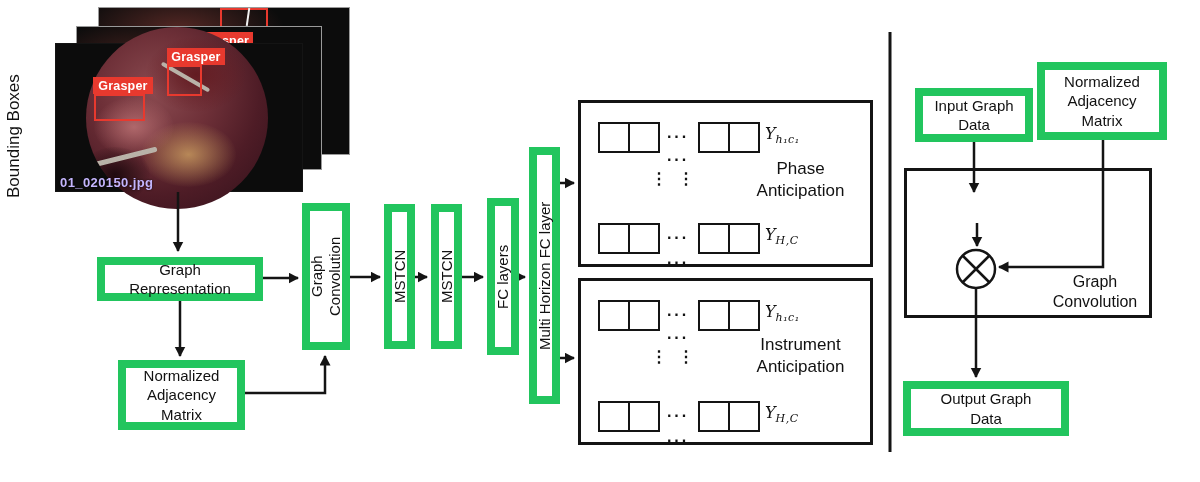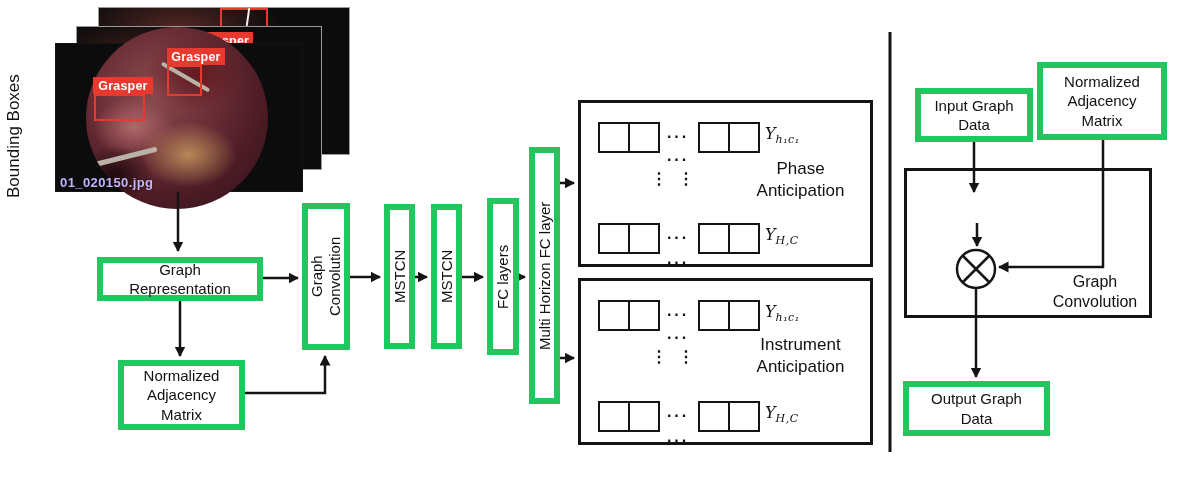--- a/index.html
+++ b/index.html
@@ -1,20 +1,20 @@
 <!DOCTYPE html>
 <html style="--red: #e8392e;"><head>
 <meta charset="utf-8">
 <style>
   html,body{margin:0;padding:0;background:#fff;}
   #canvas{position:relative;width:1200px;height:482px;background:#fff;overflow:hidden;
           font-family:"Liberation Sans",sans-serif;color:#111;}
 
   
-  .box{position:absolute;box-sizing:border-box;border:6px solid #22c55e;background:#fff;
+  .box{position:absolute;box-sizing:border-box;border:8px solid #22c55e;background:#fff;
        display:flex;align-items:center;justify-content:center;text-align:center;
        white-space:pre-line;font-size:15px;line-height:1.3;z-index:10;}
   .vbox{writing-mode:vertical-rl;transform:rotate(180deg);line-height:1.2;}
 
   
   .frame{position:absolute;box-sizing:border-box;background:#0c0c0c;border:1px solid #9a9a9a;}
   .frame.front{border-color:#141414;z-index:4;}
   .frame.mid{z-index:3;}
   .frame.back{z-index:2;}
   .scope{position:absolute;border-radius:50%;overflow:hidden;
@@ -187,16 +187,16 @@
   </div>
 
   <div class="box" style="left:915px;top:88px;width:118px;height:54px;">Input Graph
 Data</div>
   <div class="box" style="left:1037px;top:62px;width:130px;height:78px;">Normalized
 Adjacency
 Matrix</div>
   <div class="container-rect" style="left:904px;top:168px;width:248px;height:150px;"></div>
   <div class="container-label" style="left:1035px;top:272px;width:120px;">Graph
 Convolution</div>
-  <div class="box" style="left:903px;top:381px;width:147px;height:55px;">Output Graph
+  <div class="box" style="left:903px;top:381px;width:166px;height:55px;">Output Graph
 Data</div>
 
 </div>
 
 </body></html>

